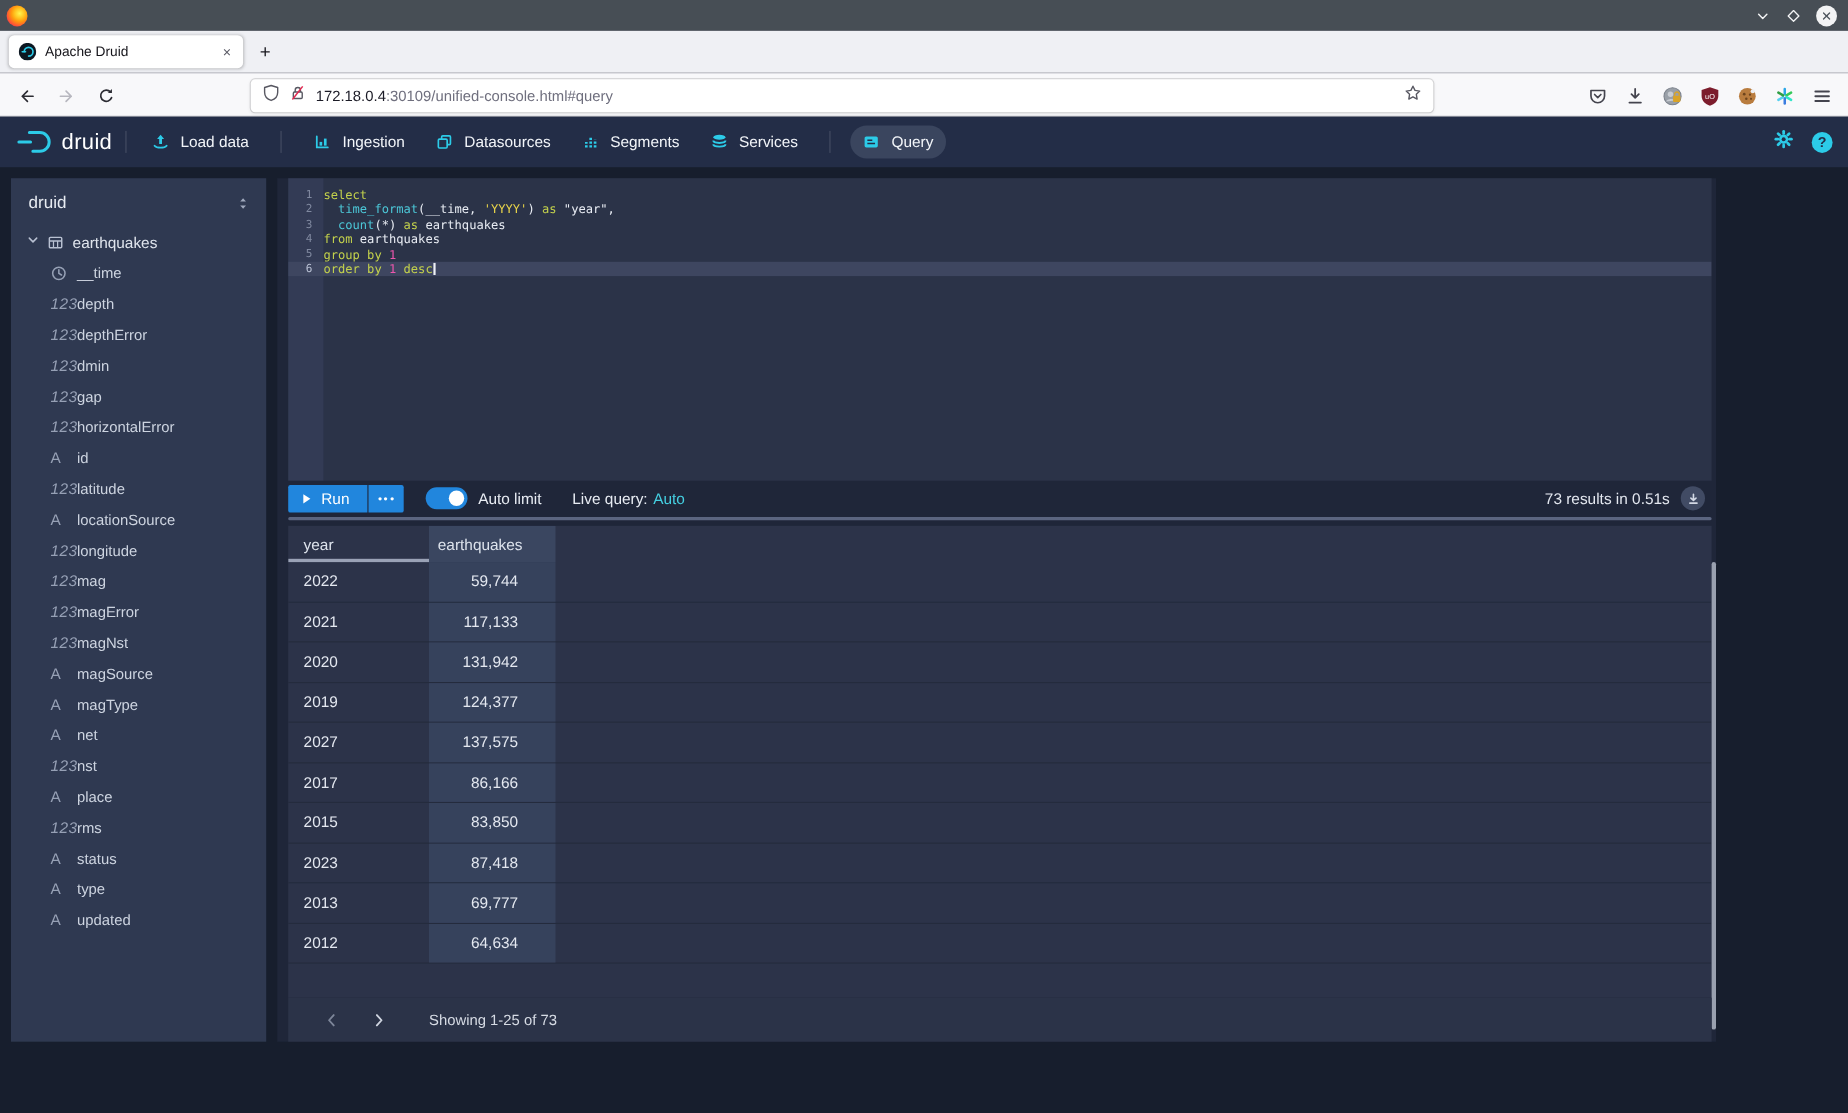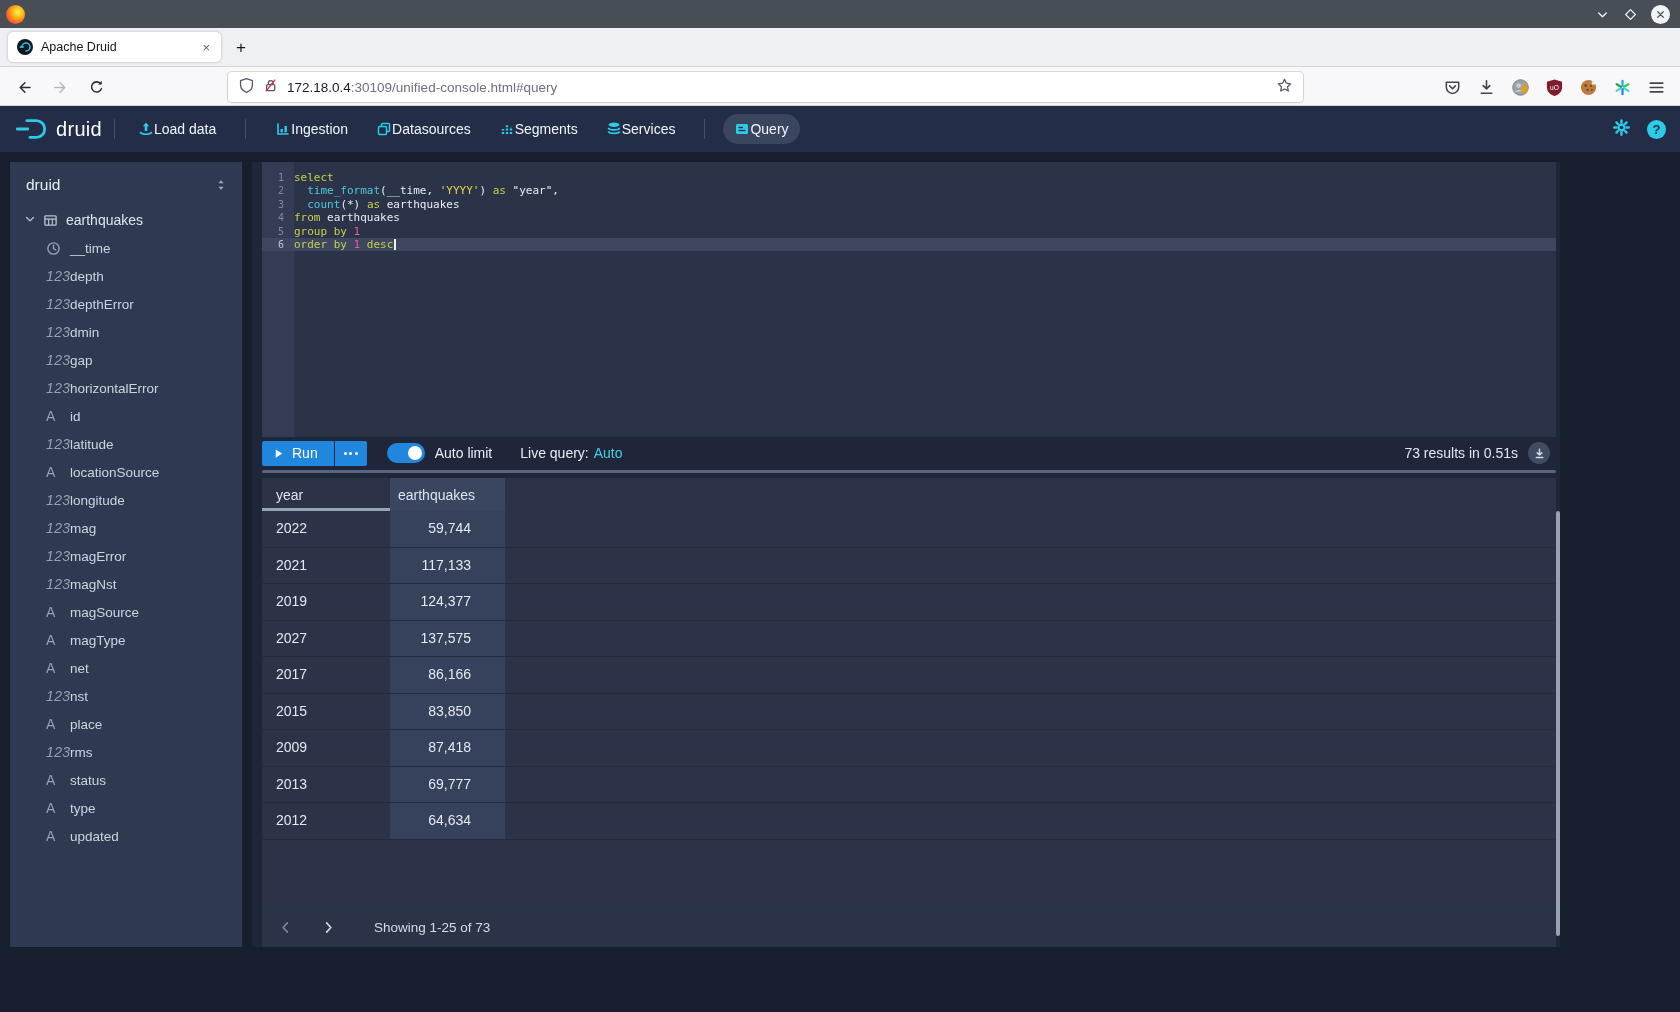--- a/index.html
+++ b/index.html
@@ -37,21 +37,21 @@
 
   
   .druid-nav { position:absolute; left:0; top:106px; width:1680px; height:46px; background:#232d47; display:flex; align-items:center; padding:0 14px; }
   .brand { display:flex; align-items:center; }
   .brand svg { width:36px; height:26px; }
   .brand-name { color:#ffffff; font-size:20px; margin-left:6px; letter-spacing:.3px; }
   .nav-divider { width:1px; height:20px; background:rgba(255,255,255,.16); margin:0 12px; }
   .nav-items { display:flex; align-items:center; gap:6px; }
   .nav-item { display:flex; align-items:center; height:30px; padding:0 11px; border-radius:15px; cursor:pointer; }
   .nav-item svg { width:16px; height:16px; color:#2ccbe8; }
-  .nav-item .lbl { color:#f2f5f9; font-size:14px; margin-left:0; }
+  .nav-item .lbl { color:#f2f5f9; font-size:14px; margin-left:10px; }
   .nav-item.active { background:#3a455e; }
   .nav-right { margin-left:auto; display:flex; align-items:center; gap:16px; }
   .nav-right svg { width:19px; height:19px; color:#2ccbe8; }
   .help-circle { width:19px; height:19px; border-radius:50%; background:#2ccbe8; color:#232d47; font-size:13px; font-weight:bold; display:flex; align-items:center; justify-content:center; }
 
   
   .sidebar { position:absolute; left:10px; top:162px; width:232px; height:785px; background:#2f3951; color:#d2d8e3; }
   .schema-row { display:flex; align-items:center; padding:14px 14px 12px 16px; }
   .schema-name { font-size:15.5px; color:#e8ecf2; flex:1 1 auto; }
   .schema-sort svg { width:14px; height:14px; color:#a0a9bd; display:block; }
@@ -109,21 +109,21 @@
   .h-year { width:128px; flex:0 0 128px; padding-left:14px; display:flex; align-items:center; position:relative; cursor:pointer; }
   .h-year::after { content:''; position:absolute; left:0; bottom:0; width:128px; height:3px; background:#9aa2b6; }
   .h-eq { width:115px; flex:0 0 115px; padding-left:8px; background:#3a4660; display:flex; align-items:center; cursor:pointer; }
   .t-row { display:flex; height:36.5px; border-bottom:1px solid #242b3d; font-size:14px; color:#e4e8f0; }
   .c-year { width:128px; flex:0 0 128px; padding-left:14px; line-height:35.5px; }
   .c-eq { width:115px; flex:0 0 115px; background:#36425c; text-align:right; padding-right:34px; line-height:35.5px; }
   .c-fill { flex:1 1 auto; }
 
   .vscroll { position:absolute; right:0; top:349px; width:4px; height:425px; background:#99a0af; border-radius:2px; }
 
-  .results-footer { position:absolute; left:10px; right:4px; bottom:0; height:40px; background:#2b3348; display:flex; align-items:center; padding-left:10px;gap:13px; }
+  .results-footer { position:absolute; left:10px; right:4px; bottom:0; height:40px; background:#2b3348; display:flex; align-items:center; padding-left:26px;gap:13px; }
   .pg-btn { width:26px; height:26px; display:flex; align-items:center; justify-content:center; margin-right:4px; cursor:pointer; }
   .pg-btn svg { width:15px; height:15px; }
   .pg-prev { color:#7d8699; }
   .pg-next { color:#cfd5e0; }
   .showing { color:#d6dbe4; font-size:13.5px; margin-left:16px; }
 </style>
 </head>
 <body>
 
 <div class="titlebar">
@@ -575,41 +575,46 @@
           <div class="c-year">2022</div>
           <div class="c-eq">59,744</div>
           <div class="c-fill"></div>
         </div>
         <div class="t-row">
           <div class="c-year">2021</div>
           <div class="c-eq">117,133</div>
           <div class="c-fill"></div>
         </div>
         <div class="t-row">
+          <div class="c-year">2020</div>
+          <div class="c-eq">131,942</div>
+          <div class="c-fill"></div>
+        </div>
+        <div class="t-row">
           <div class="c-year">2019</div>
           <div class="c-eq">124,377</div>
           <div class="c-fill"></div>
         </div>
         <div class="t-row">
           <div class="c-year">2027</div>
           <div class="c-eq">137,575</div>
           <div class="c-fill"></div>
         </div>
         <div class="t-row">
           <div class="c-year">2017</div>
           <div class="c-eq">86,166</div>
           <div class="c-fill"></div>
         </div>
         <div class="t-row">
           <div class="c-year">2015</div>
           <div class="c-eq">83,850</div>
           <div class="c-fill"></div>
         </div>
         <div class="t-row">
-          <div class="c-year">2009</div>
+          <div class="c-year">2023</div>
           <div class="c-eq">87,418</div>
           <div class="c-fill"></div>
         </div>
         <div class="t-row">
           <div class="c-year">2013</div>
           <div class="c-eq">69,777</div>
           <div class="c-fill"></div>
         </div>
         <div class="t-row">
           <div class="c-year">2012</div>

